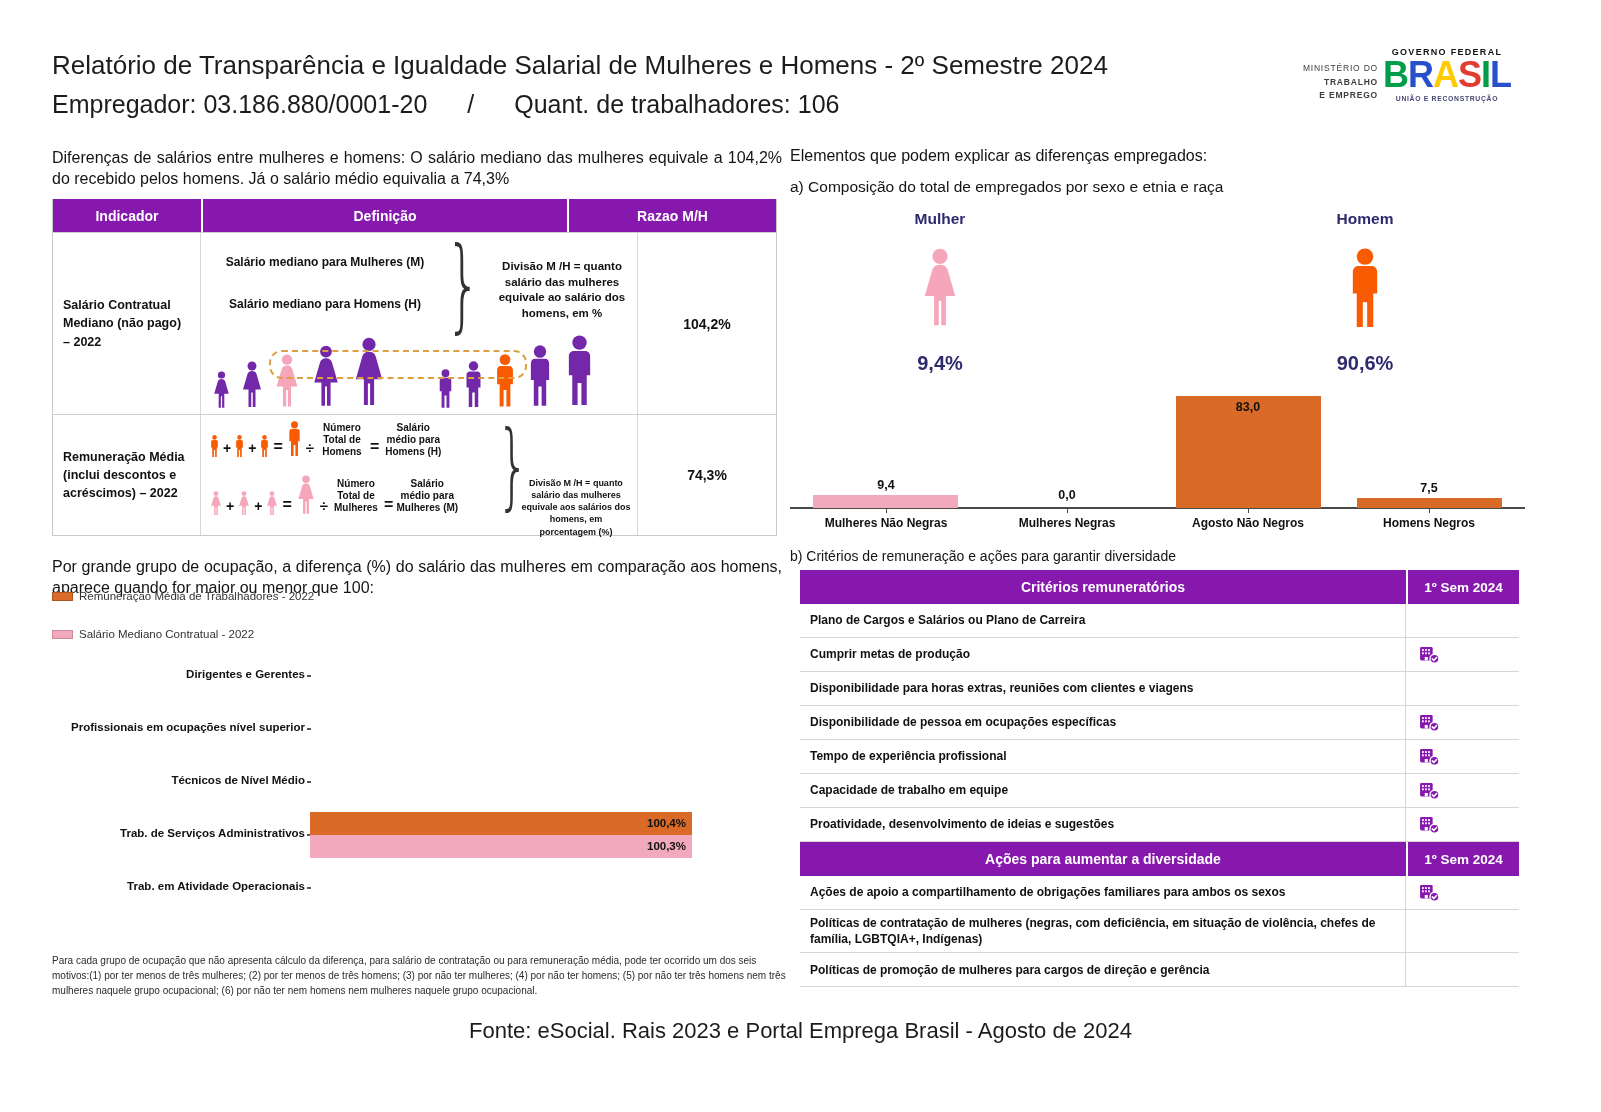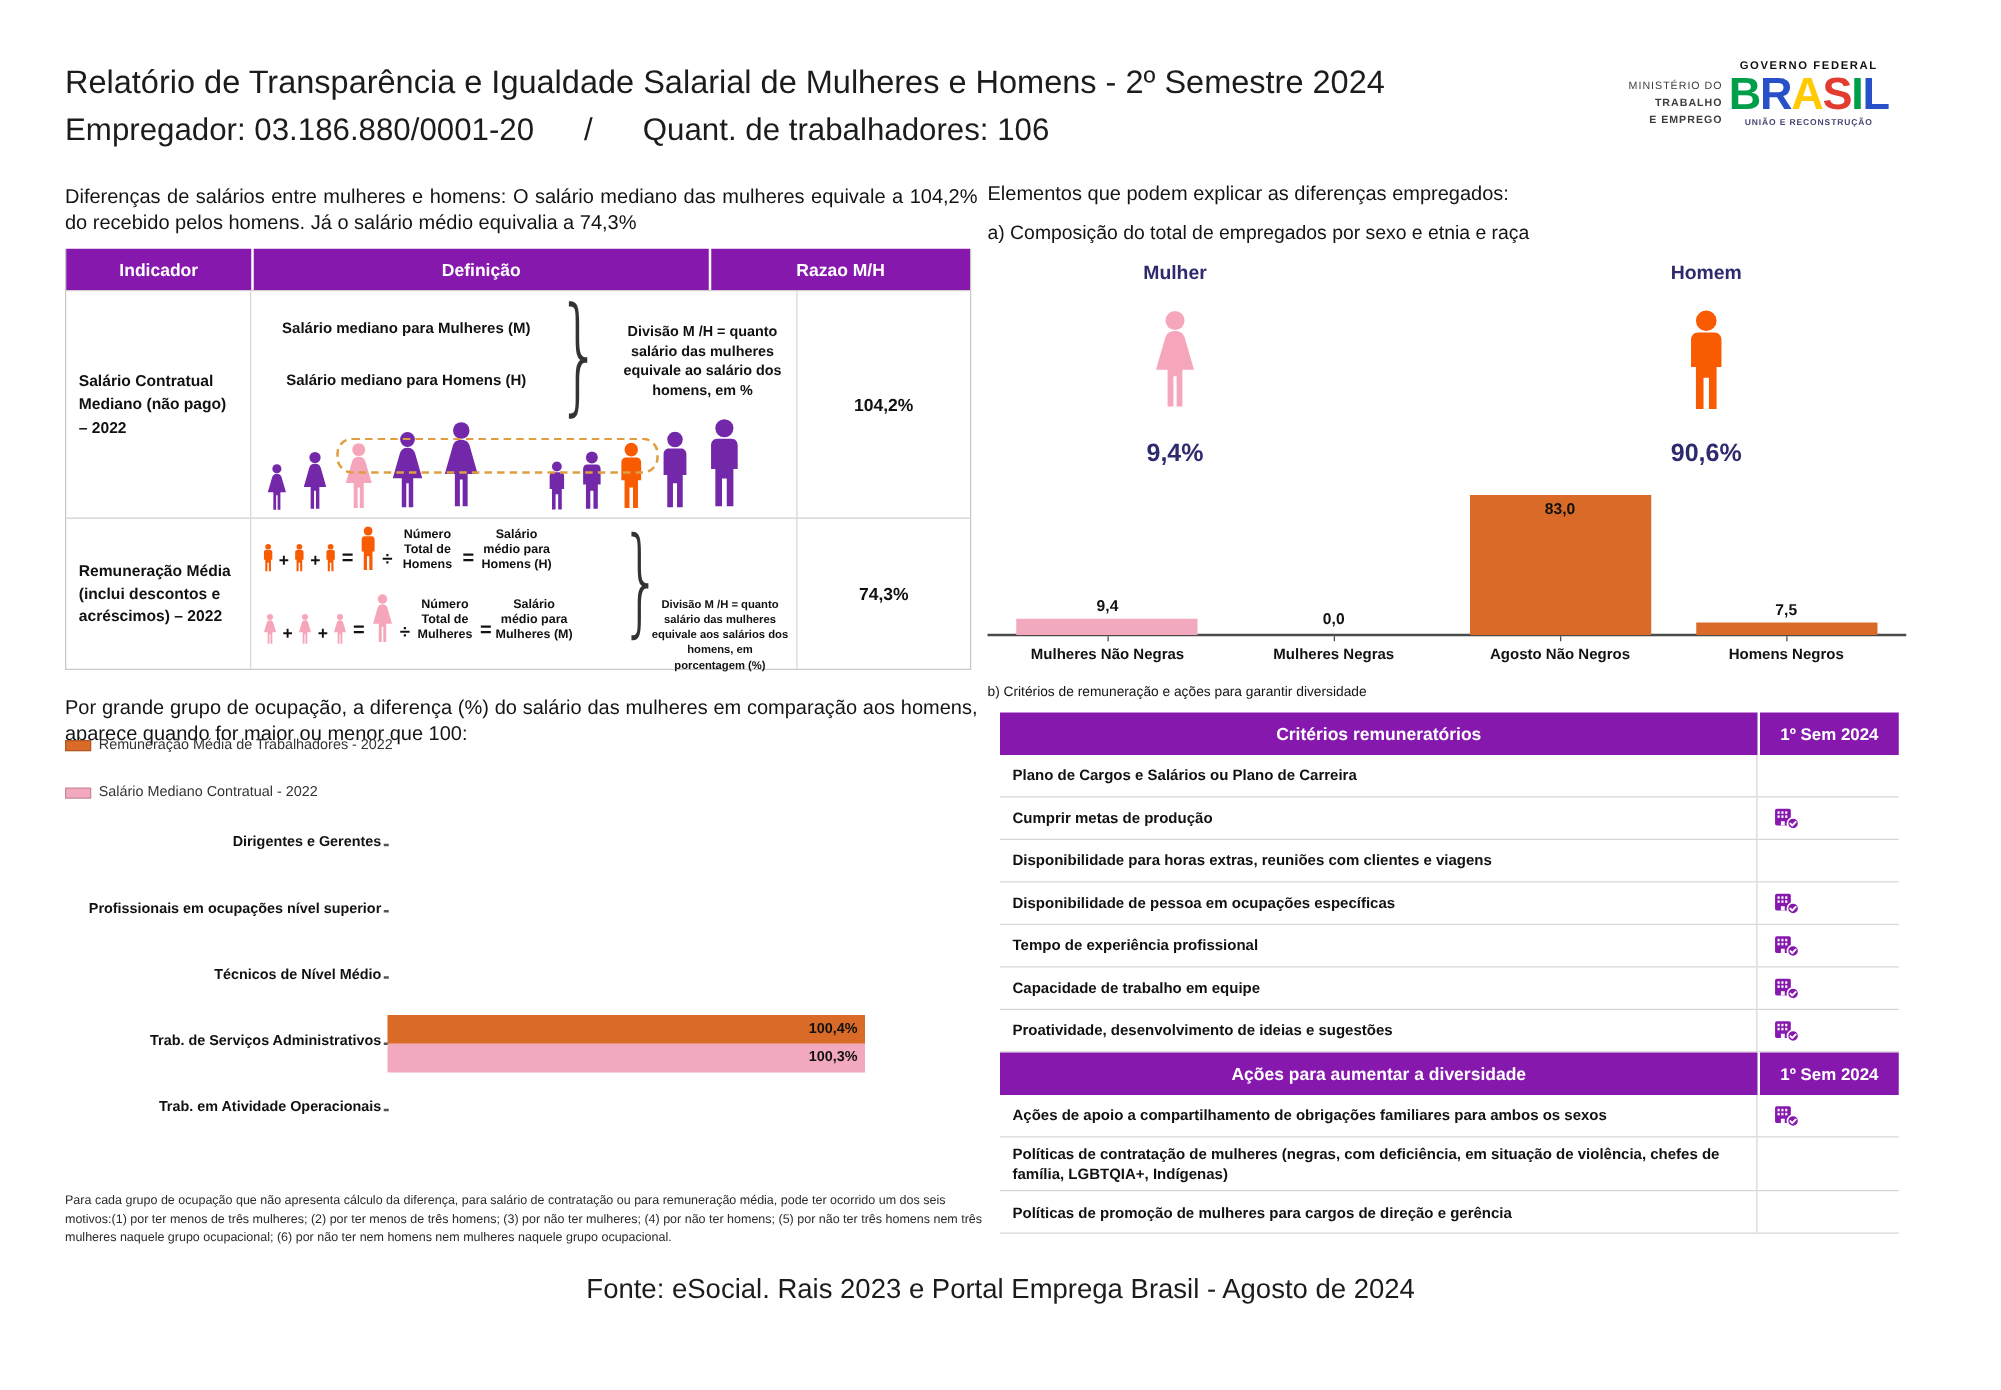--- a/index.html
+++ b/index.html
@@ -68,21 +68,21 @@
   .legend{position:absolute;left:52px;top:590px;width:680px;display:flex;justify-content:center;gap:26px;flex-direction:column;}
   .legitem{display:flex;align-items:center;gap:6px;font-size:11.5px;color:#333;}
   .legswatch{width:21px;height:9px;border:1px solid rgba(0,0,0,.18);box-sizing:border-box;}
   .occchart{position:absolute;left:52px;top:640px;width:680px;height:270px;}
   .olabel{position:absolute;left:0;width:253px;text-align:right;font-weight:bold;font-size:11.5px;color:#111;white-space:nowrap;}
   .otick{position:absolute;left:255px;width:4px;height:1.5px;background:#555;}
   .obar{position:absolute;height:23px;}
   .obarval{position:absolute;right:6px;top:0;line-height:23px;font-weight:bold;font-size:11.5px;color:#111;}
   .footnote{position:absolute;left:52px;top:953px;width:737px;font-size:10px;line-height:1.5;color:#2b2b2b;}
   
-  .btitle{position:absolute;left:790px;top:548px;font-size:11px;color:#141414;}
+  .btitle{position:absolute;left:790px;top:548px;font-size:14px;color:#141414;}
   .ctable{position:absolute;left:800px;top:570px;width:719px;background:#fff;}
   .cthead{display:flex;gap:2px;background:#fff;height:34px;}
   .cth-label{width:606px;background:var(--purple);color:#fff;font-weight:bold;font-size:14px;
              display:flex;align-items:center;justify-content:center;}
   .cth-period{flex:1;background:var(--purple);color:#fff;font-weight:bold;font-size:13.5px;
               display:flex;align-items:center;justify-content:center;}
   .ctrow{display:flex;border-bottom:1px solid #d6d6d6;min-height:33px;}
   .ctlabel{width:606px;border-right:1px solid #d6d6d6;display:flex;align-items:center;
            padding:5px 16px 5px 10px;box-sizing:border-box;font-weight:bold;font-size:12px;line-height:1.35;color:#111;}
   .ctperiod{flex:1;display:flex;align-items:center;padding-left:13px;}

